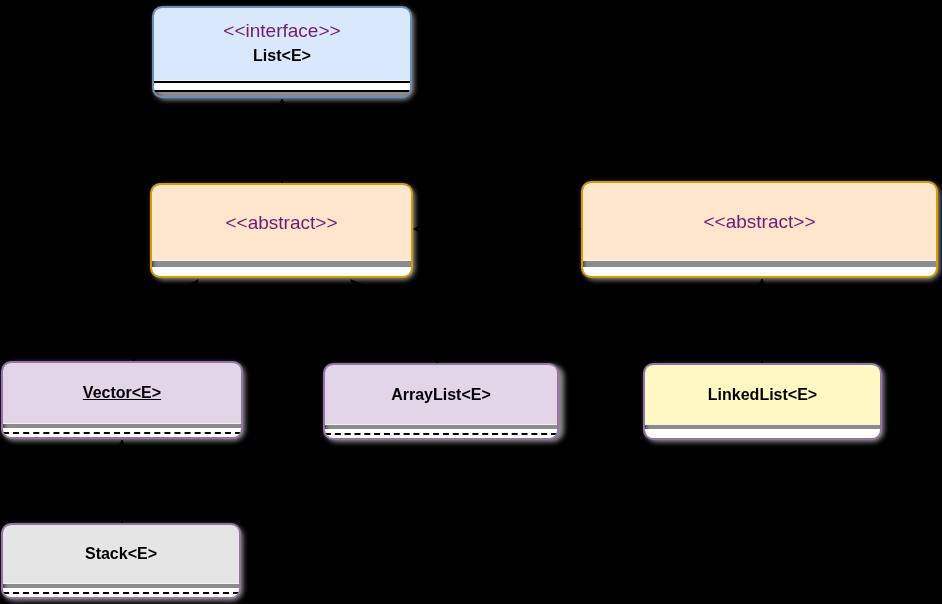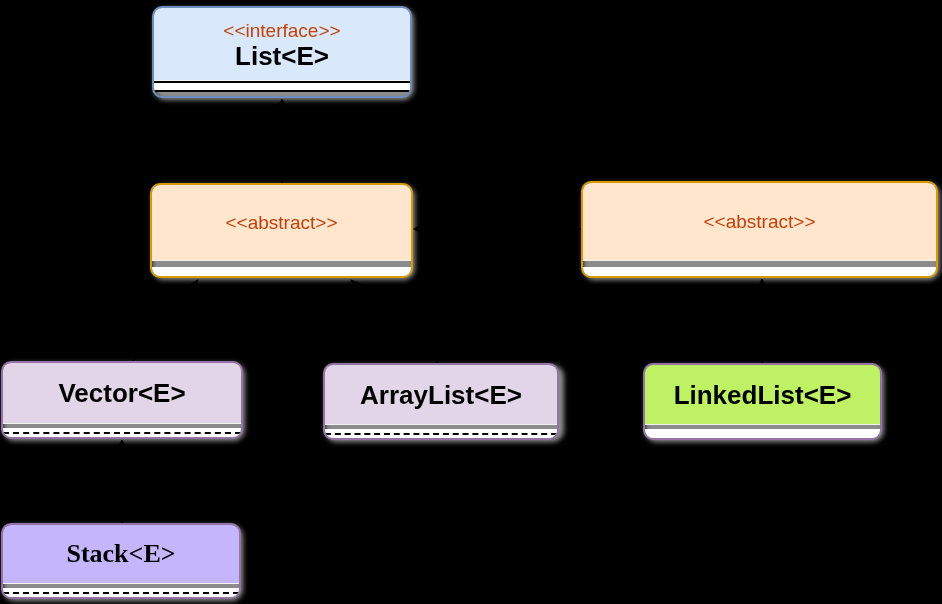--- a/index.html
+++ b/index.html
@@ -47,26 +47,26 @@
     display: flex;
     flex-direction: column;
     justify-content: center;
     align-items: center;
     gap: 2px;
     padding: 2px 6px;
   }
   .stereotype {
     font-size: 19px;
     line-height: 22px;
-    color: #c2410c;
+    color: #701a75;
     white-space: nowrap;
   }
   .stereotype:empty { display: none; }
   .cls-name {
-    font-size: 26px;
+    font-size: 16px;
     line-height: 24px;
     font-weight: bold;
     color: #000000;
     white-space: nowrap;
   }
   .divider { flex: none; height: 1px; background: #f2f2f2; }
   .gap     { flex: none; background: transparent; }
   .gap.g4  { height: 4px; }
   .gap.g6  { height: 6px; }
   .band {
@@ -155,21 +155,21 @@
 
   <div class="uml-box" style="left: 581px; top: 181px; width: 357px; height: 97px; border-color: rgb(215, 155, 0);">
     <div class="title" style="background: rgb(255, 230, 204);">
       <div class="stereotype">&lt;&lt;abstract&gt;&gt;</div>
     </div>
     <div class="divider"></div>
     <div class="gap g6"></div>
     <div class="band"></div>
   </div>
 
-  <div class="uml-box" style="left: 1px; top: 361px; width: 242px; height: 78px; border-color: rgb(150, 115, 166);">
+  <div class="uml-box" style="left: 1px; top: 361px; width: 242px; height: 78px; border-color: rgb(150, 115, 166); text-decoration: underline;">
     <div class="title" style="background: rgb(225, 213, 231);">
 
       <div class="cls-name">Vector&lt;E&gt;</div>
     </div>
     <div class="divider"></div>
     <div class="gap g4"></div>
     <div class="band">
       <div class="dash-line"></div>
     </div>
   </div>
@@ -180,31 +180,31 @@
       <div class="cls-name">ArrayList&lt;E&gt;</div>
     </div>
     <div class="divider"></div>
     <div class="gap g4"></div>
     <div class="band">
       <div class="dash-line"></div>
     </div>
   </div>
 
   <div class="uml-box" style="left: 643px; top: 363px; width: 239px; height: 77px; border-color: rgb(150, 115, 166);">
-    <div class="title" style="background: #bef264;">
+    <div class="title" style="background: #fef9c3;">
 
       <div class="cls-name">LinkedList&lt;E&gt;</div>
     </div>
     <div class="divider"></div>
     <div class="gap g4"></div>
     <div class="band"></div>
   </div>
 
   <div class="uml-box" style="left: 1px; top: 523px; width: 240px; height: 76px; border-color: rgb(150, 115, 166);">
-    <div class="title" style="background: #c4b5fd; font-family: Liberation Serif, serif;">
+    <div class="title" style="background: #e5e5e5;">
 
       <div class="cls-name">Stack&lt;E&gt;</div>
     </div>
     <div class="divider"></div>
     <div class="gap g4"></div>
     <div class="band">
       <div class="dash-line"></div>
     </div>
   </div>
 

